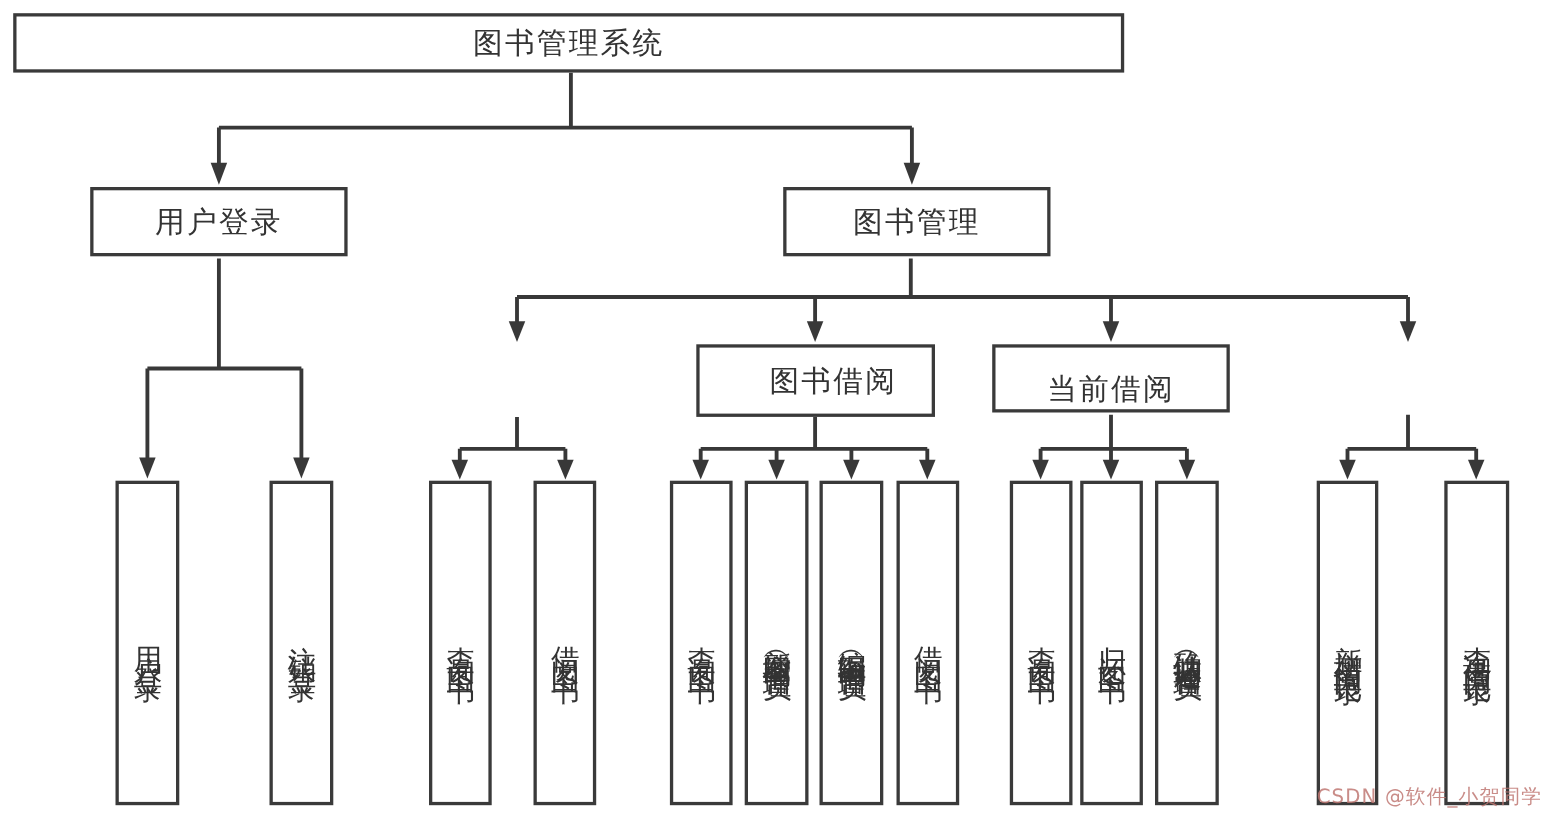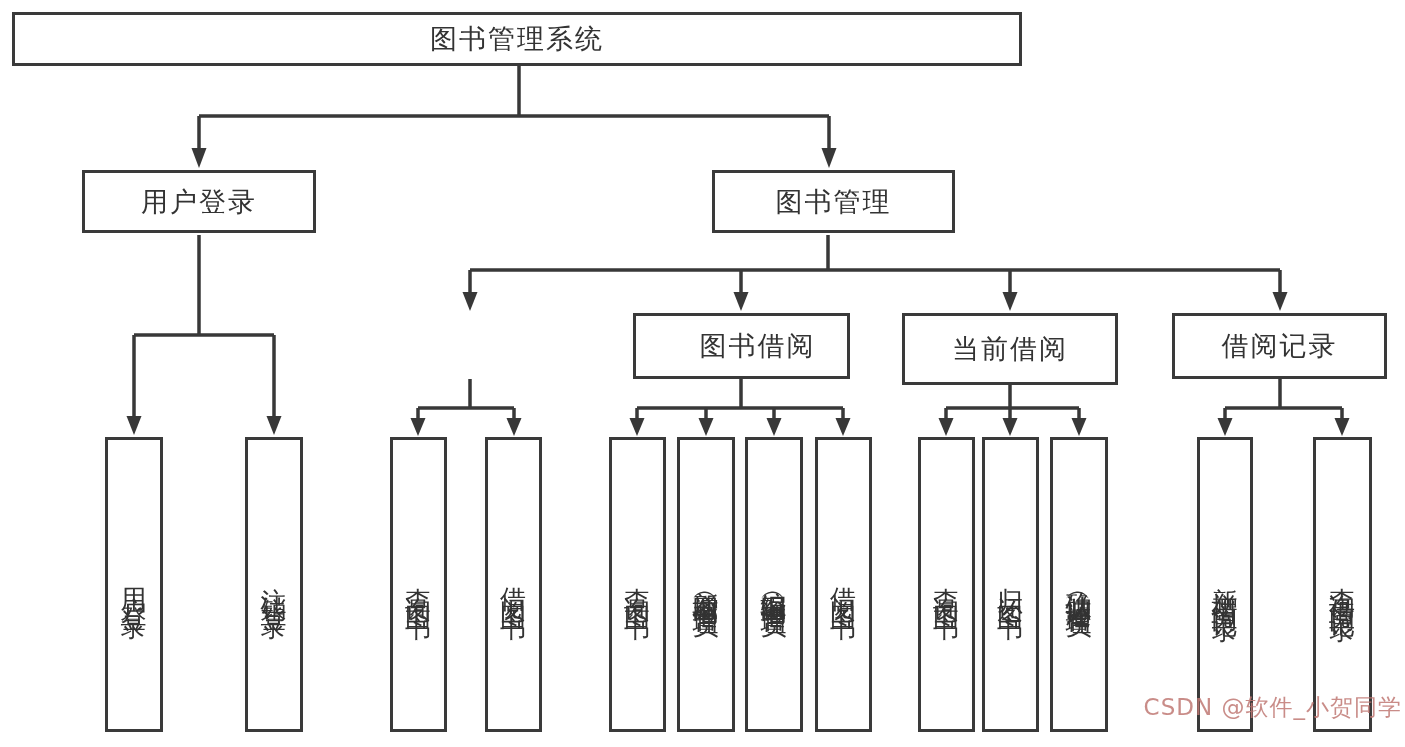--- a/index.html
+++ b/index.html
@@ -41,23 +41,23 @@
     text-orientation: mixed;
     font-size: 26px;
     letter-spacing: 9px;
     line-height: 1;
     white-space: nowrap;
   }
   .leaf.mid .v-label  { letter-spacing: 6px; }
   .leaf.long .v-label { letter-spacing: 3px; }
   .watermark {
     position: absolute;
-    top: 692px;
+    top: 712px;
     right: 3px;
-    font-size: 23px;
+    font-size: 18px;
     color: rgba(192, 120, 115, 0.85);
     letter-spacing: 1px;
     white-space: nowrap;
     z-index: 5;
   }
 </style>
 </head>
 <body>
 
 <div class="stage">
@@ -109,25 +109,22 @@
   <div class="box" style="left:82px; top:170px; width:234px; height:63px;">
     <span class="h-label">用户登录</span>
   </div>
   <div class="box" style="left:712px; top:170px; width:243px; height:63px;">
     <span class="h-label">图书管理</span>
   </div>
 
   <div class="box" style="left:633px; top:313px; width:217px; height:66px;padding-left:32px;">
     <span class="h-label">图书借阅</span>
   </div>
-  <div class="box" style="left:902px; top:313px; width:216px; height:72px;">
+  <div class="box" style="left:902px; top:313px; width:216px; height:62px;align-items:flex-end;">
     <span class="h-label">当前借阅</span>
-  </div>
-  <div class="box" style="left:1172px; top:313px; width:215px; height:66px;">
-    <span class="h-label">借阅记录</span>
   </div>
 
   <div class="box leaf" style="left:105px; top:437px; width:58px; height:295px;">
     <span class="v-label">用户登录</span>
   </div>
   <div class="box leaf" style="left:245px; top:437px; width:58px; height:295px;">
     <span class="v-label">注销登录</span>
   </div>
 
   <div class="box leaf" style="left:390px; top:437px; width:57px; height:295px;">

